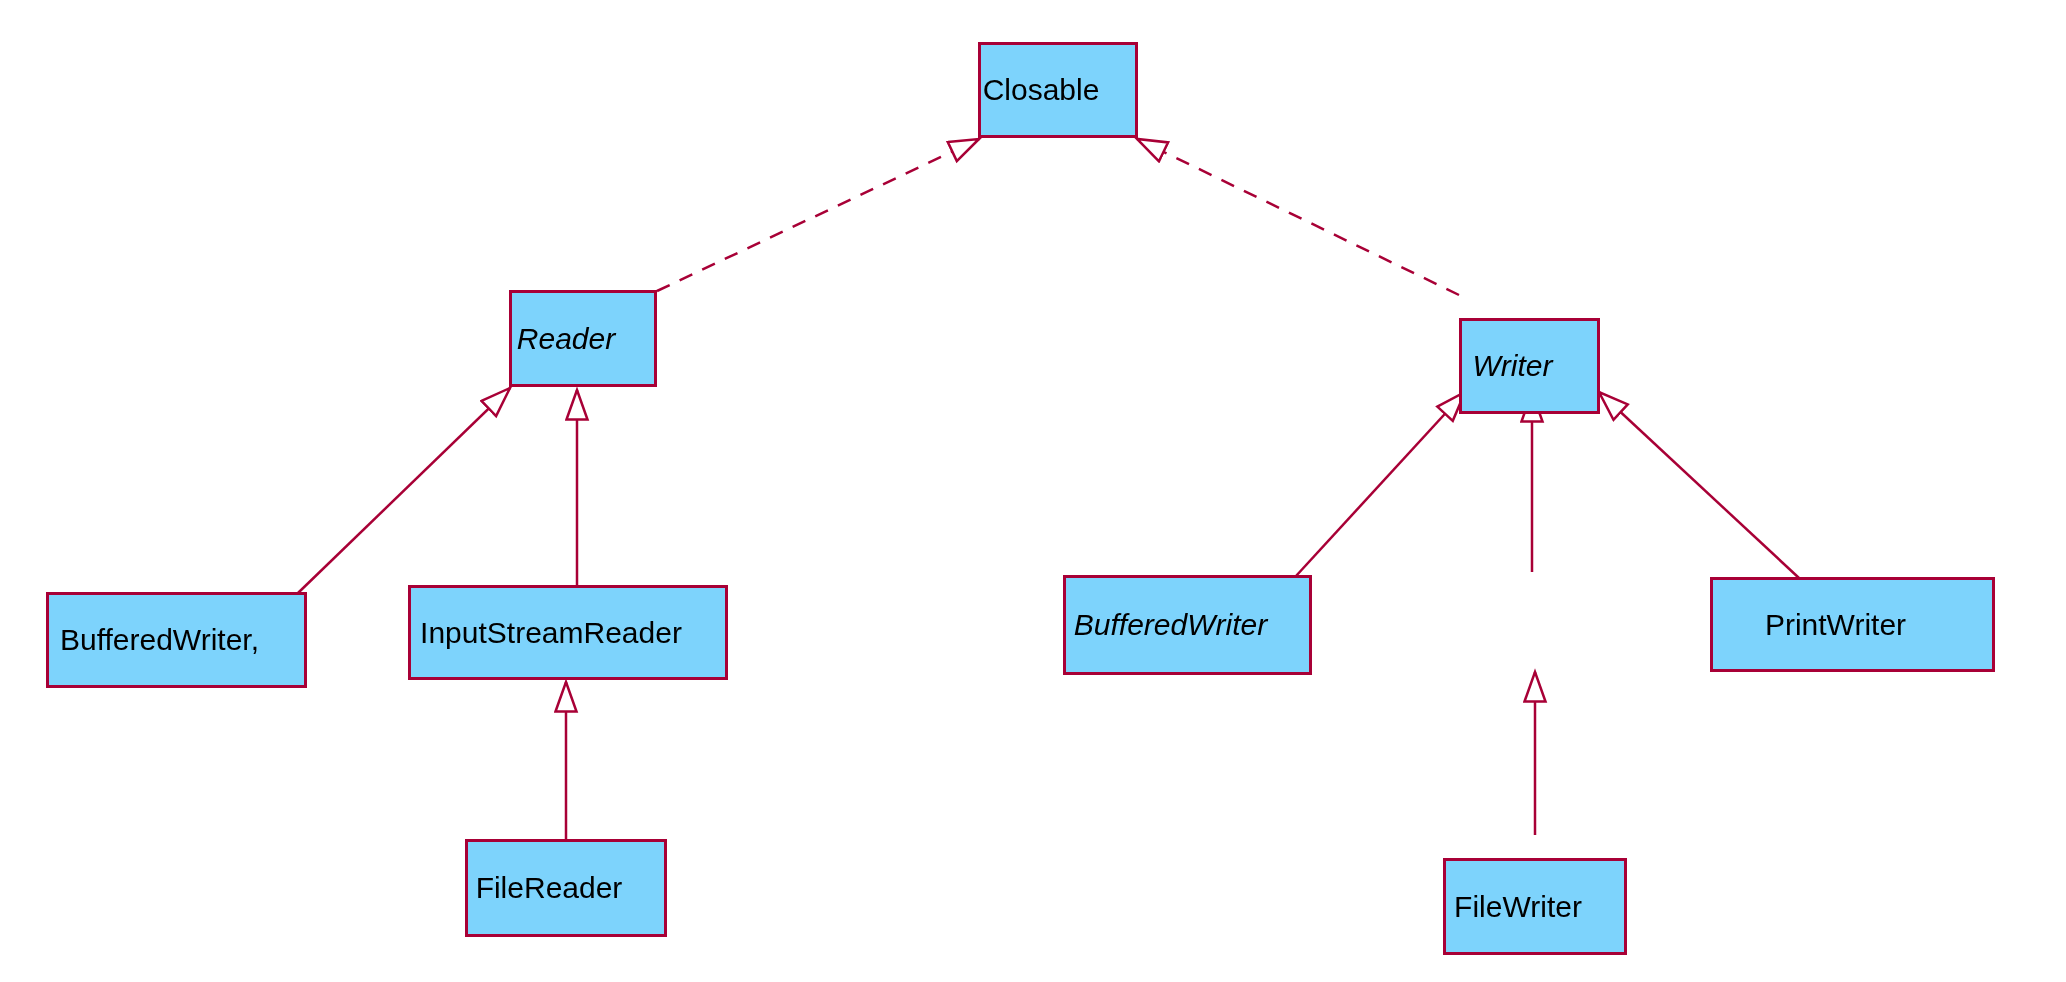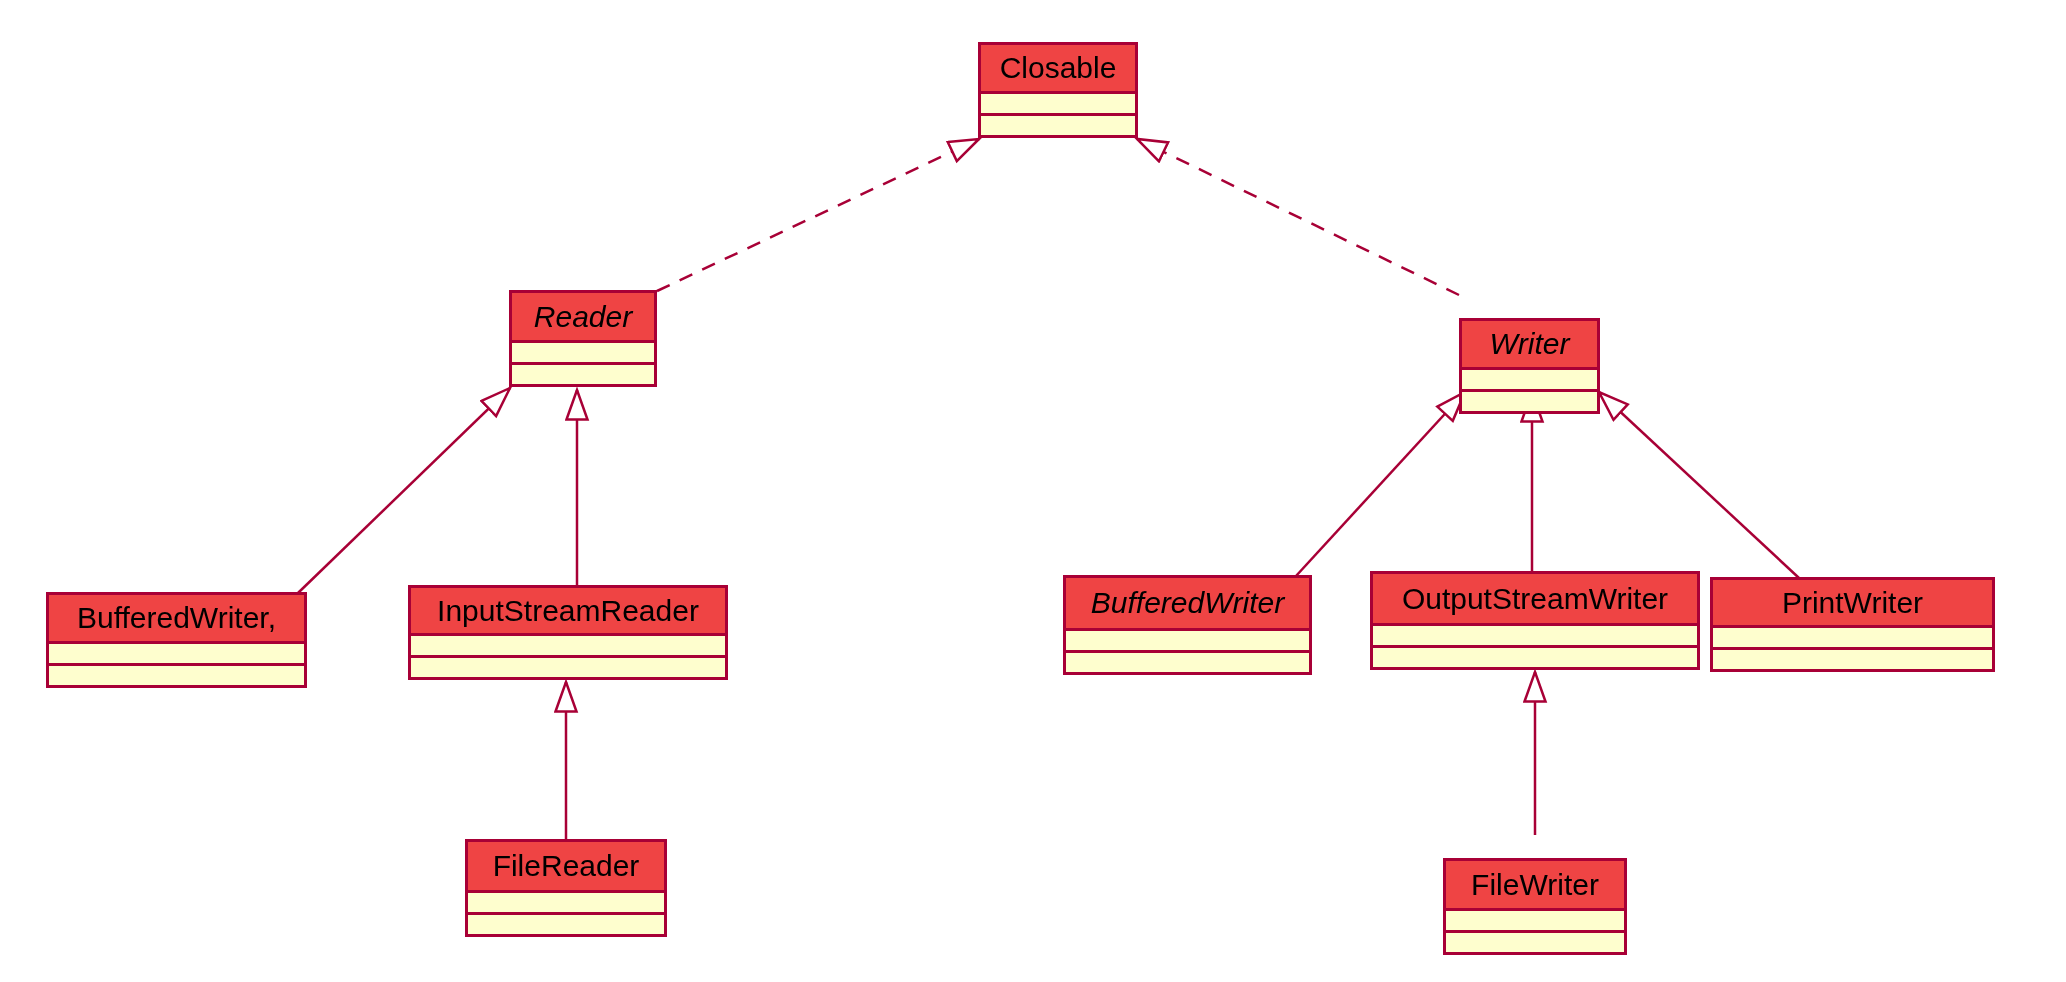--- a/index.html
+++ b/index.html
@@ -17,25 +17,26 @@
   }
   #edge-layer {
     position: absolute;
     left: 0; top: 0;
     width: 2066px;
     height: 982px;
   }
   .uml-class {
     position: absolute;
     box-sizing: border-box;
-    background: #ef4444;
+    background: #7dd3fc;
     border: 3px solid #A80036;
     display: flex;
-    flex-direction: column;
+    flex-direction: row;
     color: #000000;
+    gap: 17px;
   }
   .uml-name {
     flex: 1;
     display: flex;
     align-items: center;
     justify-content: center;
     font-size: 30px;
     line-height: 1;
     white-space: nowrap;
   }
@@ -128,25 +129,20 @@
     <div class="uml-compartment"></div>
     <div class="uml-compartment"></div>
   </div>
 
   <div class="uml-class" id="box-bufferedwriter">
     <div class="uml-name">BufferedWriter</div>
     <div class="uml-compartment"></div>
     <div class="uml-compartment"></div>
   </div>
 
-  <div class="uml-class" id="box-outputstreamwriter">
-    <div class="uml-name">OutputStreamWriter</div>
-    <div class="uml-compartment"></div>
-    <div class="uml-compartment"></div>
-  </div>
 
   <div class="uml-class" id="box-printwriter">
     <div class="uml-name">PrintWriter</div>
     <div class="uml-compartment"></div>
     <div class="uml-compartment"></div>
   </div>
 
   <div class="uml-class" id="box-filewriter">
     <div class="uml-name">FileWriter</div>
     <div class="uml-compartment"></div>

